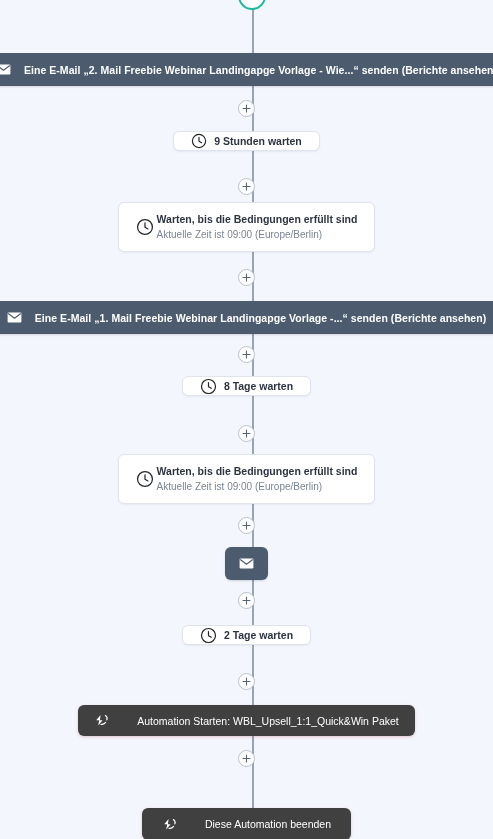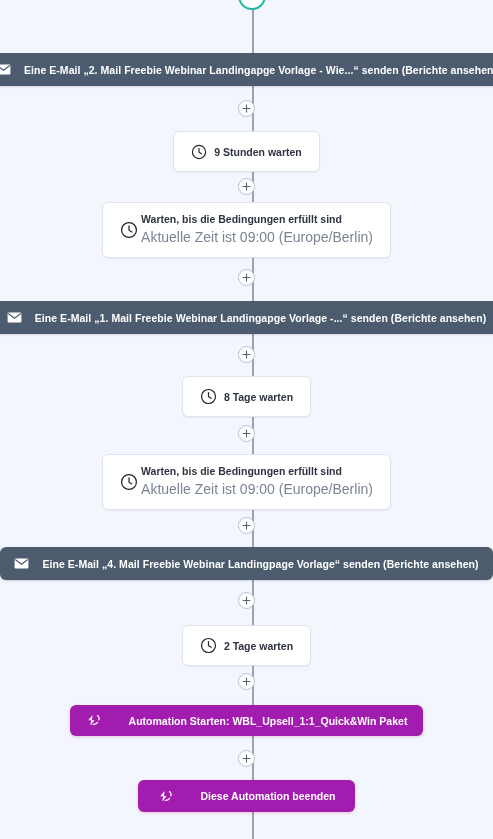--- a/index.html
+++ b/index.html
@@ -90,21 +90,21 @@
 
   
   .wait-node {
     background: #ffffff;
     border: 1px solid #dfe3ee;
     border-radius: 6px;
     display: flex;
     align-items: center;
     gap: 7px;
     padding: 0 17px;
-    height: 41px;
+    height: 20px;
     box-shadow: 0 1px 2px rgba(60,70,100,0.07);
     cursor: pointer;
     position: relative;
     z-index: 3;
   }
   .wait-node .wtext {
     font-size: 10.5px;
     font-weight: bold;
     color: #2d3340;
     white-space: nowrap;
@@ -125,45 +125,45 @@
     min-width: 205px;
   }
   .cond-node .ctitle {
     font-size: 10.5px;
     font-weight: bold;
     color: #2d3340;
     white-space: nowrap;
     line-height: 1.45;
   }
   .cond-node .csub {
-    font-size: 14px;
+    font-size: 10px;
     color: #7b8494;
     white-space: nowrap;
     line-height: 1.5;
   }
 
   
   .pink-node {
-    background: #a21caf;
+    background: #404040;
     color: #ffffff;
     border-radius: 6px;
     height: 31px;
     display: flex;
     align-items: center;
     gap: 28px;
     padding: 0 16px;
     font-size: 10.5px;
-    font-weight: bold;
+    font-weight: normal;
     white-space: nowrap;
     box-shadow: 0 1px 3px rgba(170,50,80,0.25);
     cursor: pointer;
     position: relative;
     z-index: 3;
   }
-  .pink-node.end { height: 32px; padding: 16px 20px; }
+  .pink-node.end { height: 32px; padding: 16px 20px; margin-top: 28px; }
 
   .clock { display: block; }
   .icon-cell { display: flex; align-items: center; justify-content: center; flex: 0 0 auto; }
 </style>
 </head>
 <body>
 
 <div id="flow">
 
   <div class="spine"></div>
@@ -297,21 +297,20 @@
   </div>
 
   <div class="row" style="position:absolute; top:547px;">
     <div class="email-node">
       <span class="icon-cell">
         <svg class="env" width="15" height="11" viewBox="0 0 15 11">
           <rect x="0.6" y="0.6" width="13.8" height="9.8" rx="1.2" fill="#fff"></rect>
           <path d="M1.2 1.6 L7.5 6.2 L13.8 1.6" fill="none" stroke="#4c5c6e" stroke-width="1.2"></path>
         </svg>
       </span>
-      <span>Eine E-Mail „4. Mail Freebie Webinar Landingpage Vorlage“ senden (Berichte ansehen)</span>
     </div>
   </div>
 
   <div class="row" style="position:absolute; top:592px;">
     <div class="plus-btn">
       <svg width="9" height="9" viewBox="0 0 9 9">
         <path d="M4.5 1 V8 M1 4.5 H8" stroke="#5a6374" stroke-width="1.1" stroke-linecap="round"></path>
       </svg>
     </div>
   </div>

